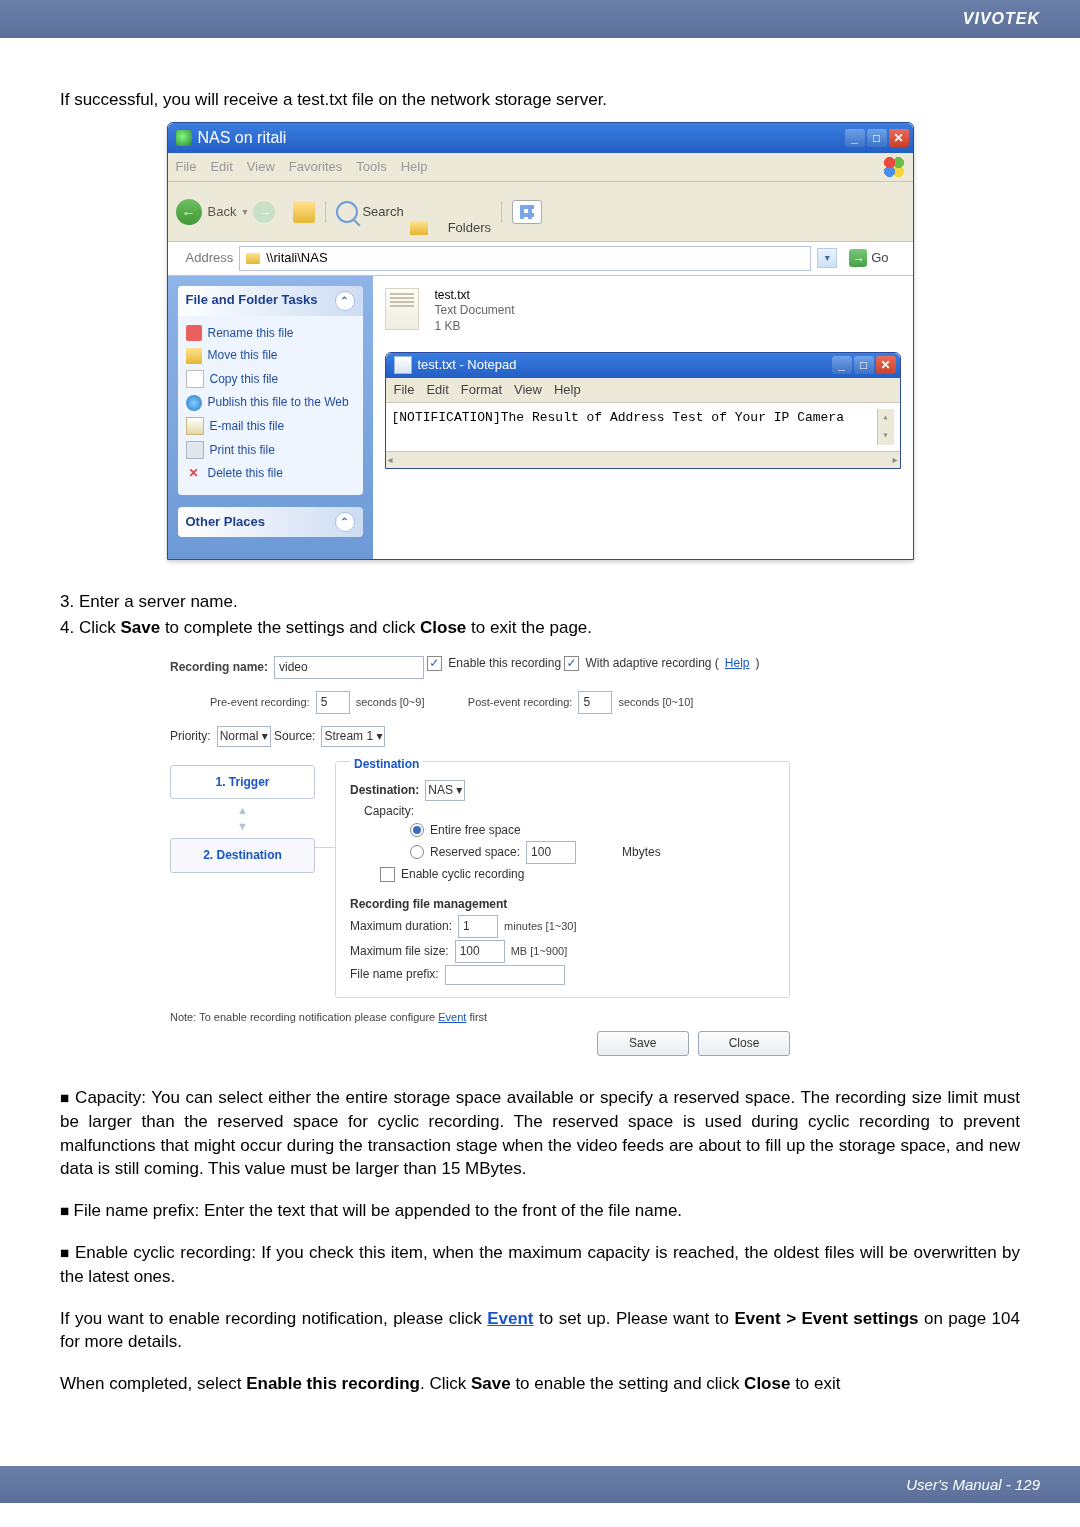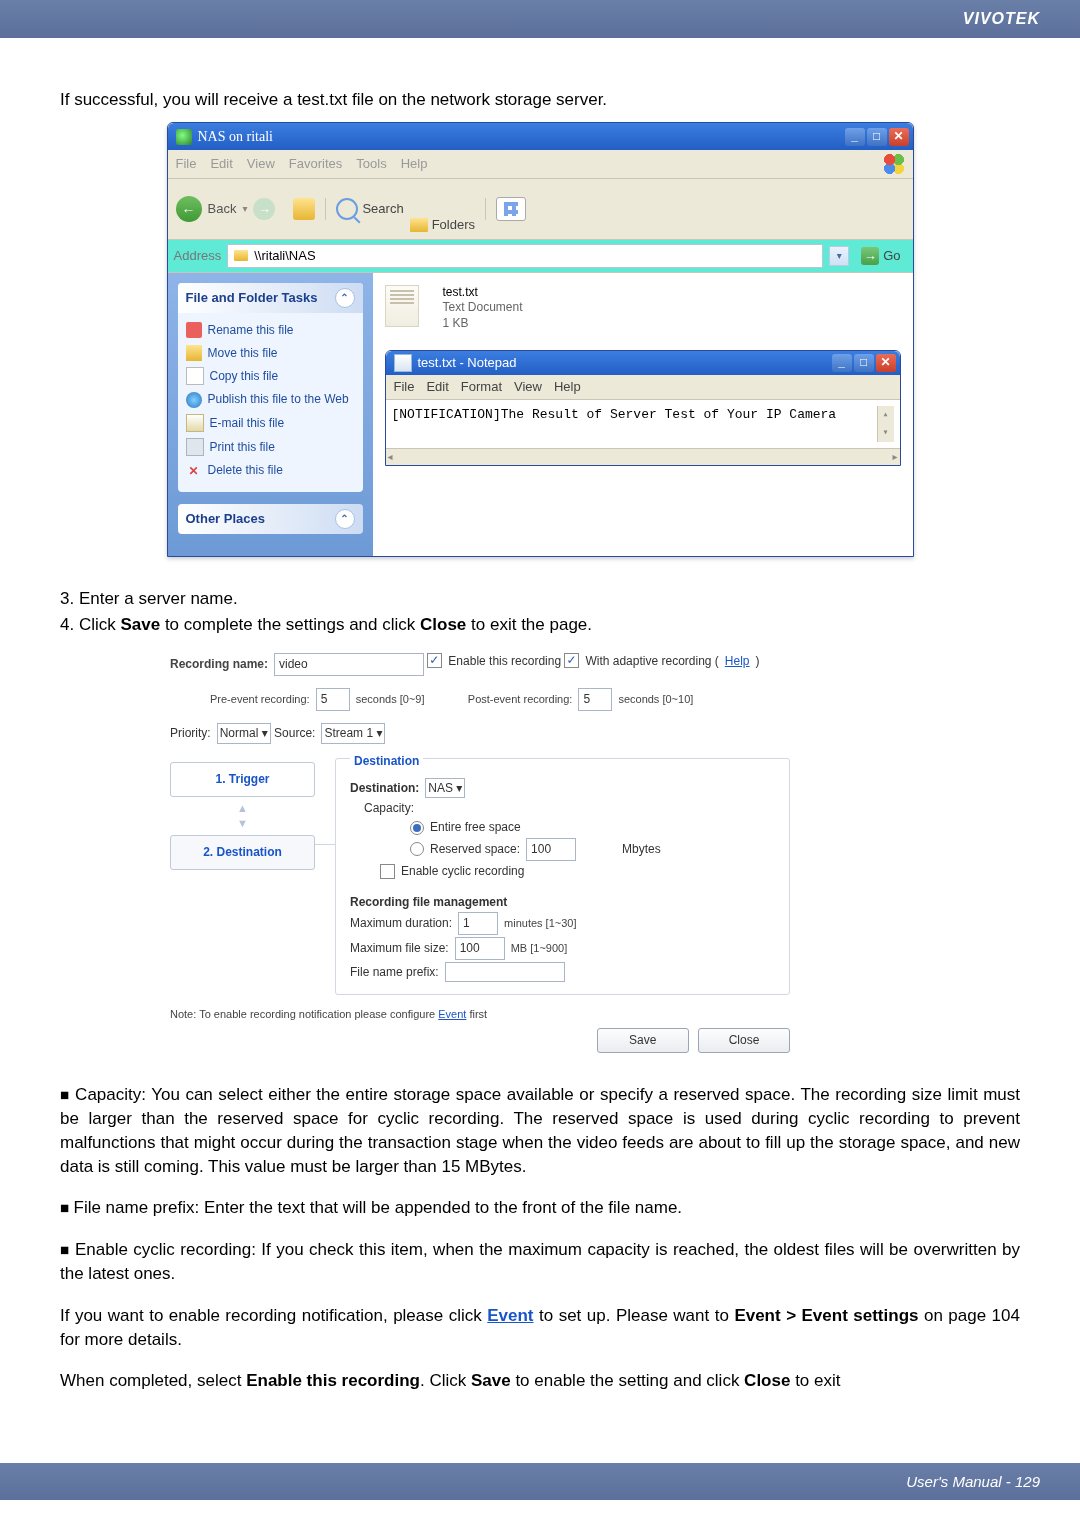--- a/index.html
+++ b/index.html
@@ -44,21 +44,21 @@
   align-items: center;
   padding: 4px 4px 4px 8px;
   border-radius: 6px 6px 0 0;
 }
 .titlebar-icon {
   width: 16px; height: 16px;
   margin-right: 6px;
   background: radial-gradient(circle at 40% 40%, #7fff7f, #2e7d32);
   border-radius: 2px;
 }
-.titlebar-text { flex: 1; font-size: 14px; font-family: Liberation Serif, serif; }
+.titlebar-text { flex: 1; font-size: 16px; }
 .window-controls { display: flex; gap: 2px; }
 .wc-btn {
   width: 20px; height: 18px;
   border-radius: 3px;
   display: flex; align-items: center; justify-content: center;
   color: #fff; font-weight: bold; font-size: 12px;
 }
 .wc-min { background: linear-gradient(#6fa0e8,#3d72c5); }
 .wc-max { background: linear-gradient(#6fa0e8,#3d72c5); }
 .wc-close { background: linear-gradient(#ec6c57,#c8402b); }
@@ -106,43 +106,43 @@
 }
 .tb-search { display: flex; align-items: center; gap: 4px; color: #444; }
 .tb-search .mag {
   width: 18px; height: 18px; border: 2px solid #6a9ee0; border-radius: 50%;
   position: relative;
 }
 .tb-search .mag::after {
   content:''; position: absolute; width: 8px; height: 2px; background:#6a9ee0;
   transform: rotate(45deg); bottom:-3px; right:-5px;
 }
-.tb-folders { display: flex; align-items: center; gap: 4px; color: #444; margin-top: 33px; }
+.tb-folders { display: flex; align-items: center; gap: 20px; color: #444; margin-top: 33px; }
 .mini-folder {
   width: 18px; height: 14px;
   background: linear-gradient(#ffe390,#e6b633);
   border-radius: 1px;
 }
 .tb-views {
   width: 28px; height: 22px; border: 1px solid #aaa;
   background: #fff;
   display: flex; align-items: center; justify-content: center;
   border-radius: 3px;
 }
 .tb-views .grid {
   width: 14px; height: 14px;
   background-image:
     linear-gradient(#7aa5e8 0 50%, transparent 0),
     linear-gradient(90deg,#7aa5e8 0 50%, transparent 0);
   background-size: 8px 8px;
 }
 .tb-sep { width: 6px; }
 .address-bar {
-  display: flex; align-items: center; padding: 4px 6px;
-  background: #5eead4; border-bottom: 1px solid #c9c5b8; gap: 6px;
+  display: flex; align-items: center; padding: 4px 18px;
+  background: #ffffff; border-bottom: 1px solid #c9c5b8; gap: 6px;
 }
 .address-label { color: #777; }
 .address-field {
   flex: 1;
   background: #fff; border: 1px solid #b8c4d8;
   padding: 2px 6px; display: flex; align-items: center; gap: 6px;
 }
 .address-drop {
   width: 18px; height: 18px; border: 1px solid #b6cbe6;
   background: linear-gradient(#eaf2fc,#cfe1f5);
@@ -185,21 +185,21 @@
 }
 .task-list { padding: 6px 8px 10px 8px; }
 .task-item {
   display: flex; align-items: center; gap: 6px;
   color: #1f4c9f; font-size: 12px; padding: 3px 0;
 }
 .task-item .ti-icon { width: 16px; height: 16px; flex-shrink:0; }
 .content-pane {
   flex: 1; padding: 12px; position: relative; background:#fff;
 }
-.file-row { display: flex; align-items: flex-start; gap: 24px; }
+.file-row { display: flex; align-items: flex-start; gap: 16px; }
 .file-icon {
   width: 32px; height: 40px;
   background: linear-gradient(#fdfcf7,#f0ede0);
   border: 1px solid #d9d4c4;
   position: relative;
 }
 .file-icon::before {
   content:''; position:absolute; top:4px; left:4px; right:4px; height:2px;
   background:#c7c0ad; box-shadow: 0 4px #c7c0ad, 0 8px #c7c0ad, 0 12px #c7c0ad;
 }
@@ -458,21 +458,21 @@
             </div>
           </div>
           <div class="notepad-menu">
             <span>File</span>
             <span>Edit</span>
             <span>Format</span>
             <span>View</span>
             <span>Help</span>
           </div>
           <div class="notepad-body">
-            <div class="notepad-text">[NOTIFICATION]The Result of Server Test of Your IP Camera</div>
+            <div class="notepad-text">[NOTIFICATION]The Result of Address Test of Your IP Camera</div>
             <div class="np-scroll">
               <span class="arrow">▴</span>
               <span style="flex:1;"></span>
               <span class="arrow">▾</span>
             </div>
           </div>
           <div class="np-hscroll">
             <span>◂</span>
             <span>▸</span>
           </div>

